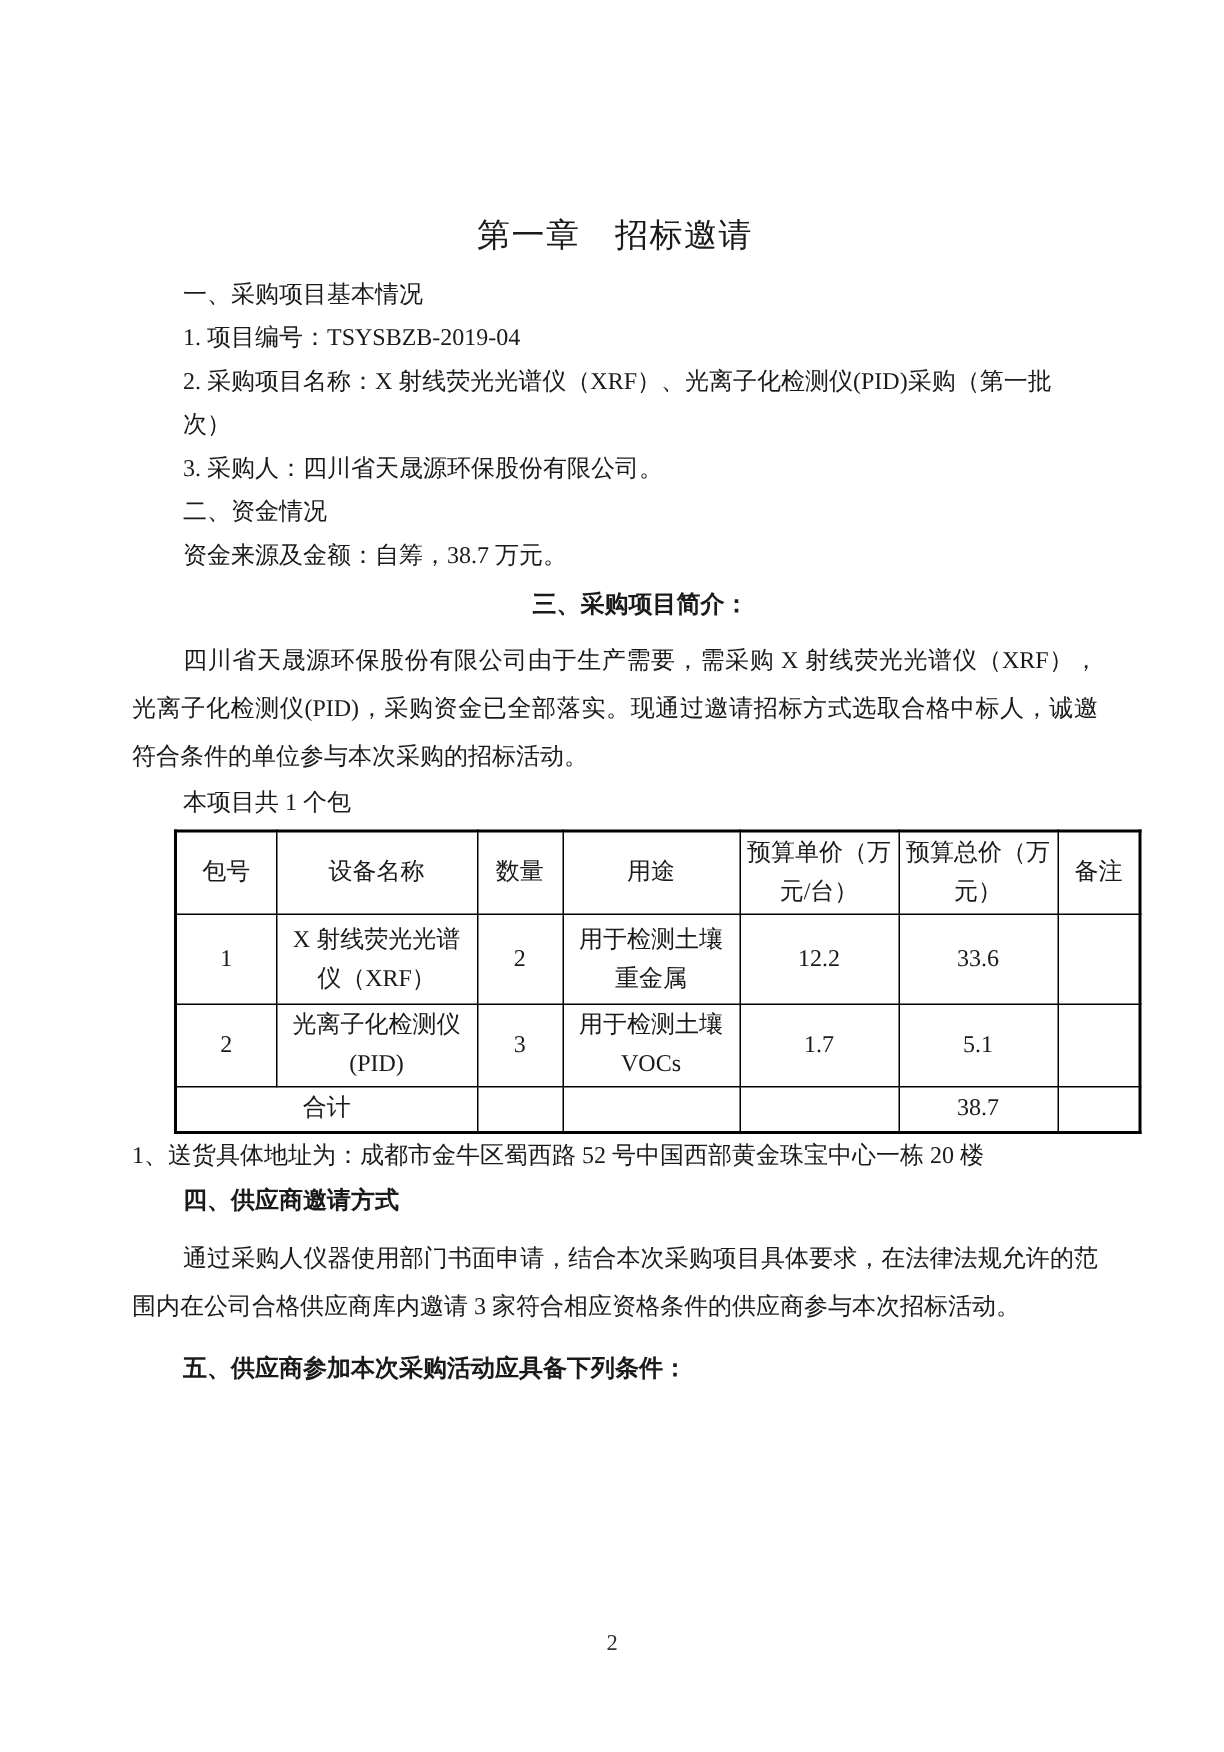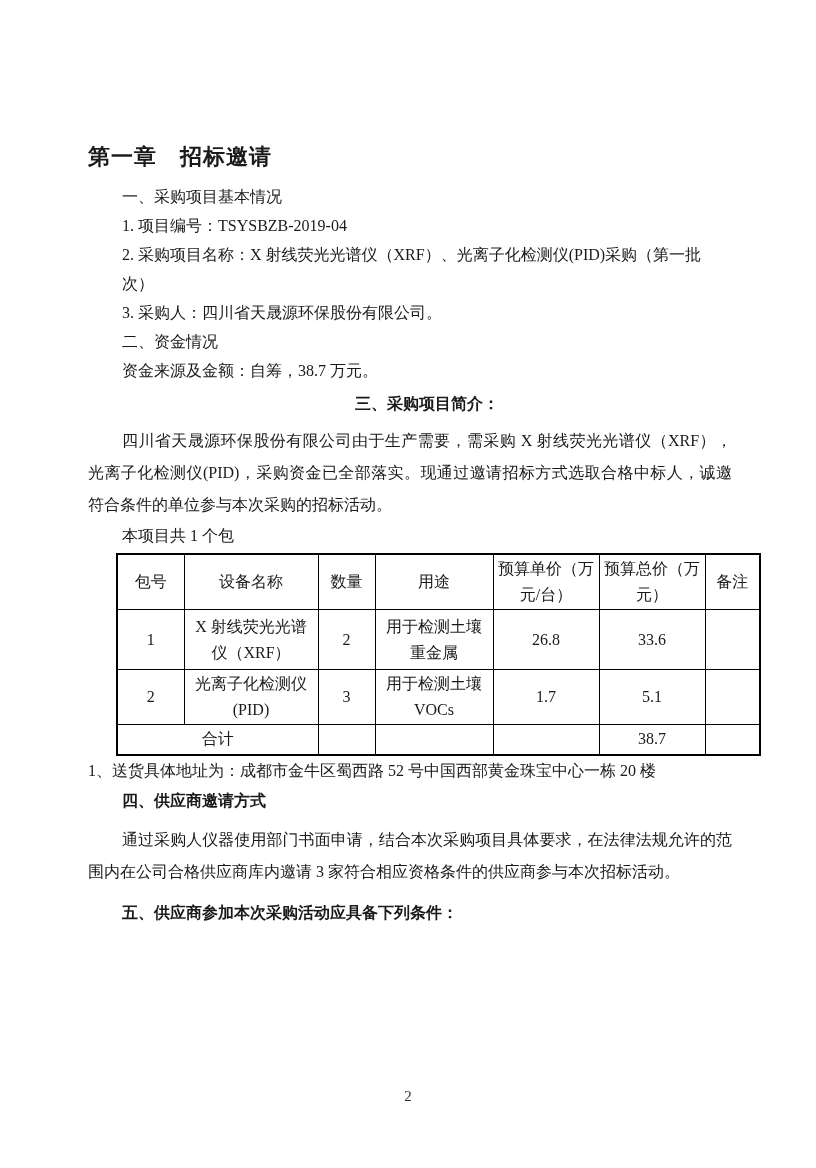--- a/index.html
+++ b/index.html
@@ -18,22 +18,23 @@
     overflow: hidden;
   }
   .content {
     position: absolute;
     left: 88px;
     top: 142px;
     width: 644px;
   }
   .doc-title {
     margin: 0 0 10px 0;
+    text-align: center;
     font-size: 22px;
-    font-weight: bold;
+    font-weight: normal;
     line-height: 30px;
     letter-spacing: 1px;
   }
   .para {
     margin: 0;
     line-height: 33px;
     text-align: justify;
     text-indent: 34px;
   }
   .para.lh32 { line-height: 32px; }
@@ -136,21 +137,21 @@
 元）</th>
           <th>备注</th>
         </tr>
         <tr class="trow1">
           <td>1</td>
           <td>X 射线荧光光谱
 仪（XRF）</td>
           <td>2</td>
           <td>用于检测土壤
 重金属</td>
-          <td>26.8</td>
+          <td>12.2</td>
           <td>33.6</td>
           <td></td>
         </tr>
         <tr class="trow2">
           <td>2</td>
           <td>光离子化检测仪
 (PID)</td>
           <td>3</td>
           <td>用于检测土壤
 VOCs</td>

